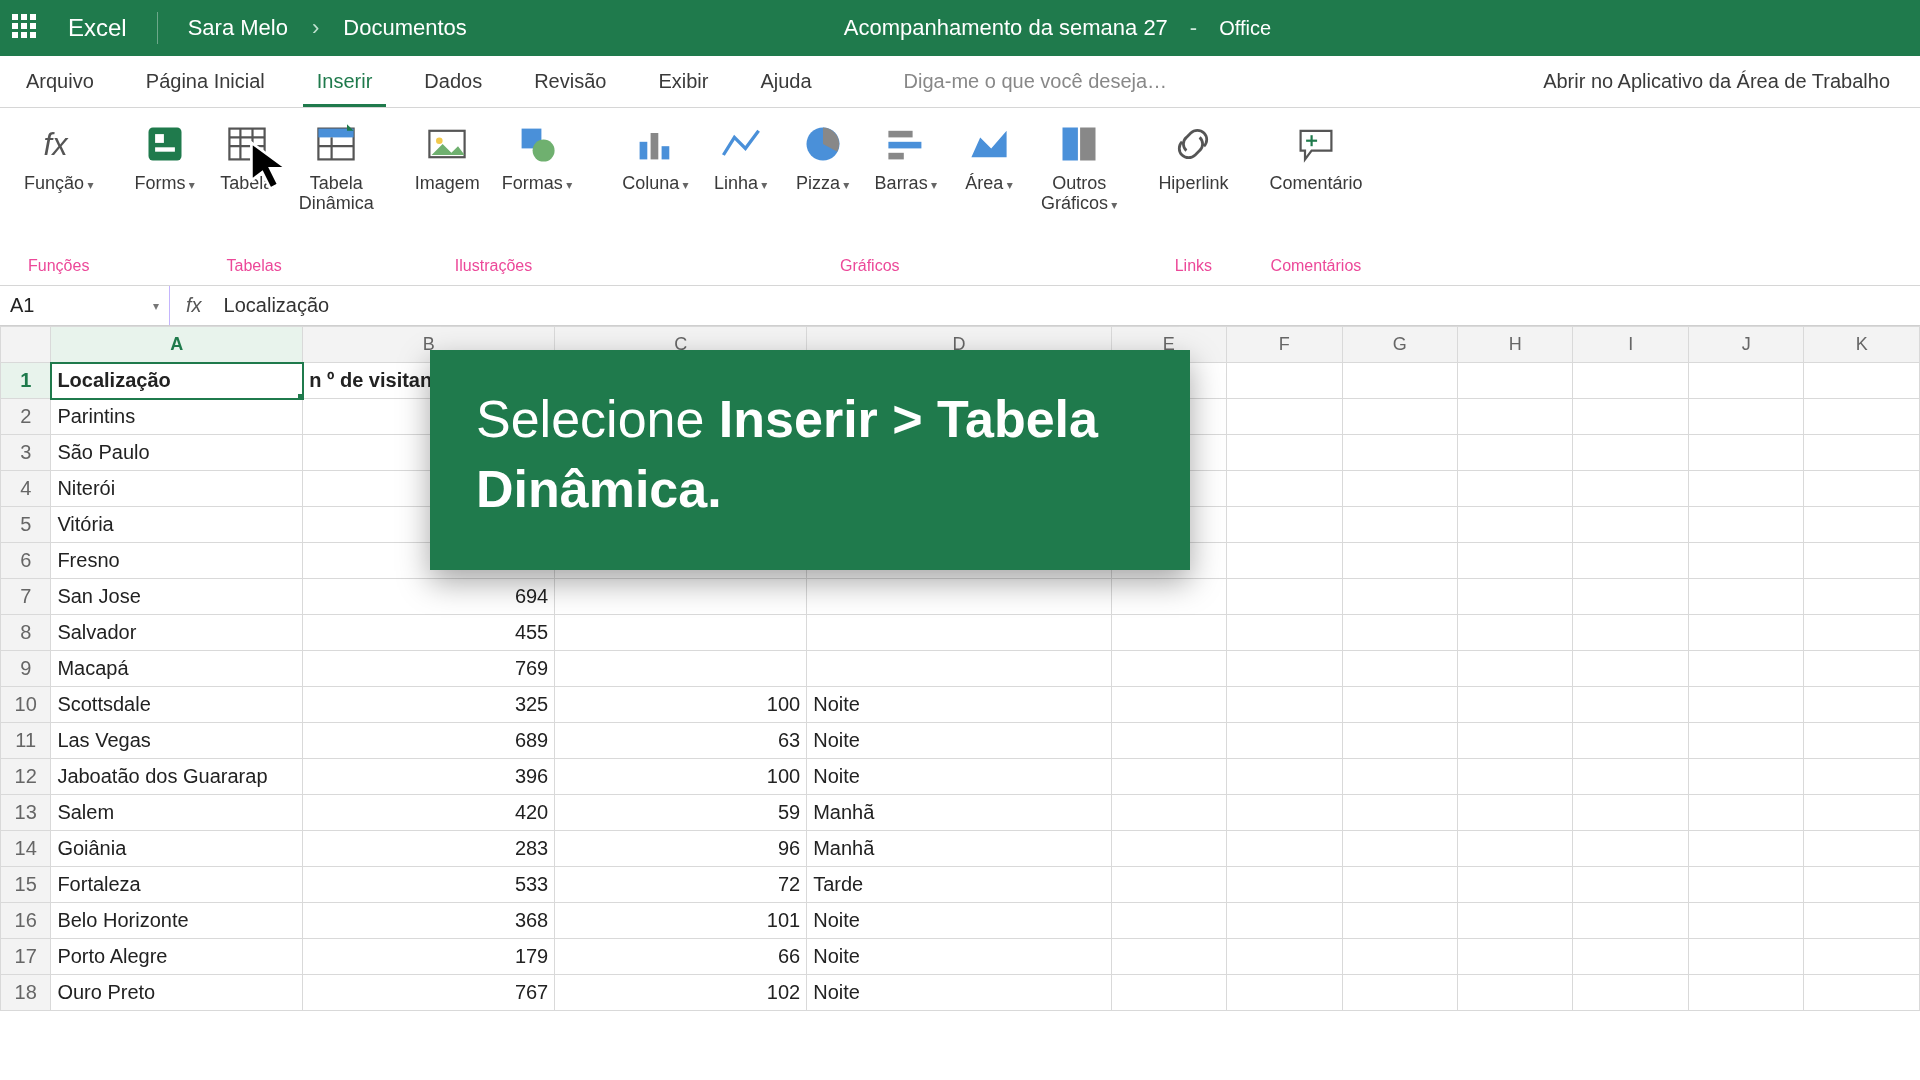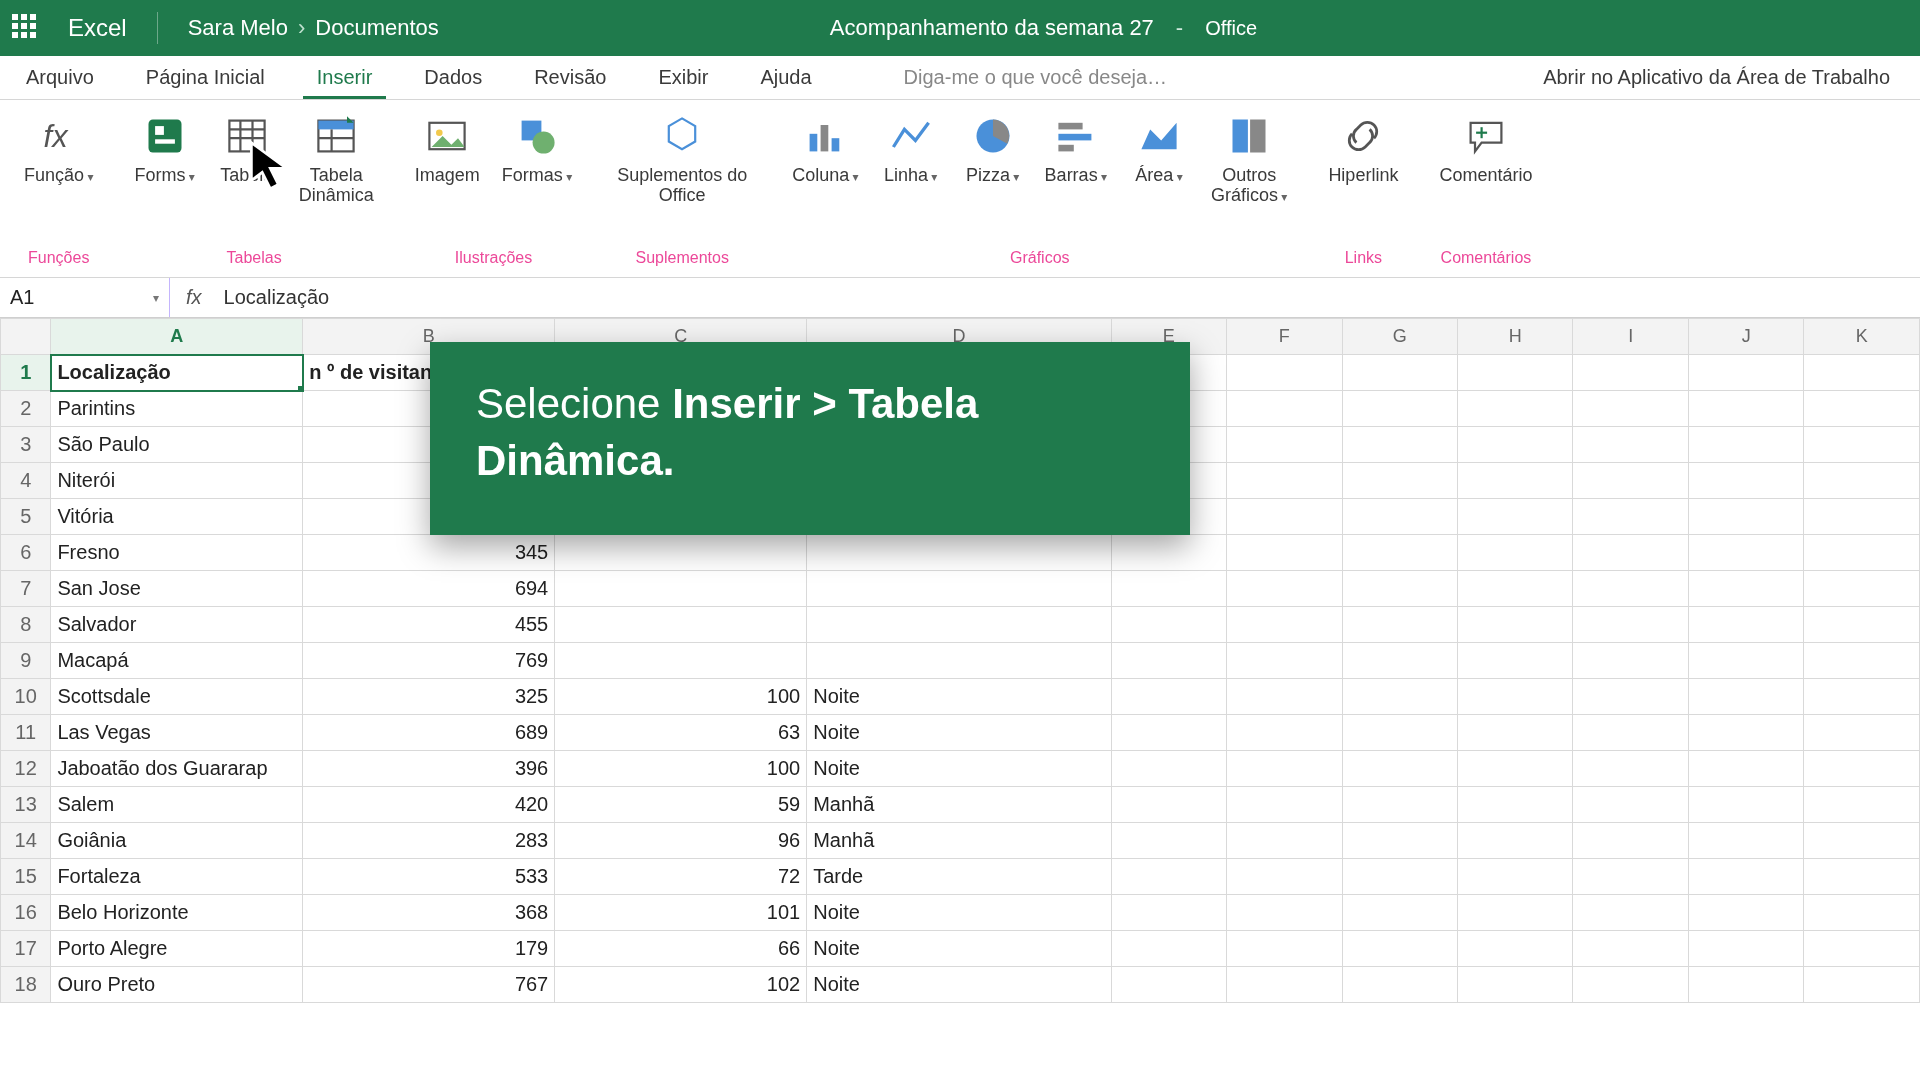--- a/index.html
+++ b/index.html
@@ -26,28 +26,28 @@
     width: 28px; height: 28px;
     display: grid;
     grid-template-columns: repeat(3,6px);
     grid-template-rows: repeat(3,6px);
     gap: 3px;
     cursor: pointer;
   }
   .waffle-icon span { background:#fff; width:6px; height:6px; }
   .app-name { font-size: 24px; font-weight: 400; margin-left: 8px; }
   .divider-v { width:1px; height:32px; background:rgba(255,255,255,0.35); margin:0 10px;}
-  .crumbs { font-size: 22px; font-weight:400; display:flex; align-items:center; gap:10px;}
+  .crumbs { font-size: 22px; font-weight:400; display:flex; align-items:center; gap:24px;}
   .crumb-caret { color:#bfe1cf; }
   .doc-title-wrap { flex:1; display:flex; justify-content:center; align-items:center; gap:22px; font-size:22px;}
   .doc-sep { color:#cfe8dc; font-size:22px;}
   .saved-label { font-size:20px; }
   
   .tabrow {
-    height: 44px;
+    height: 52px;
     display:flex;
     align-items:stretch;
     border-bottom:1px solid #d6d6d6;
     background:#fff;
     font-size:20px;
   }
   .tab {
     padding: 0 26px;
     display:flex; align-items:center;
     color:#3a3a3a;
@@ -168,21 +168,21 @@
   }
   th.colhdr.selA { background:#e8f3ec; color:#1f7a4c; font-weight:600;}
   
   .overlay {
     position:absolute;
     top:24px; left:430px;
     width:760px;
     padding:34px 46px 46px 46px;
     background:#1f7a4c;
     color:#fff;
-    font-size:42px;
+    font-size:52px;
     line-height:1.35;
     box-shadow:0 12px 30px rgba(0,0,0,0.35);
   }
   .overlay .bold { font-weight:700;}
   
   .cursor-arrow {
     position:absolute;
     top:140px; left:246px;
     width:54px; height:54px;
     pointer-events:none;
@@ -297,32 +297,20 @@
             <rect x="6" y="6" width="18" height="18" fill="#4a90d9"></rect>
             <circle cx="26" cy="26" r="10" fill="#6fb06f"></circle>
           </svg>
         <div class="label dd">Formas</div>
       </div>
     </div>
     <div class="glabel">Ilustrações</div>
   </div>
   <div class="rgroup-sep"></div>
 
-  <div class="rgroup">
-    <div class="items">
-      <div class="ritem" style="min-width:150px">
-        <svg class="ico" viewBox="0 0 40 40">
-            <polygon points="20,4 32,11 32,25 20,32 8,25 8,11" fill="none" stroke="#4a90d9" stroke-width="2"></polygon>
-          </svg>
-        <div class="label" style="white-space:pre-line">Suplementos do
-Office</div>
-      </div>
-    </div>
-    <div class="glabel">Suplementos</div>
-  </div>
   <div class="rgroup-sep"></div>
 
   <div class="rgroup">
     <div class="items">
       <div class="ritem">
         <svg class="ico" viewBox="0 0 40 40">
             <rect x="6" y="18" width="7" height="16" fill="#4a90d9"></rect>
             <rect x="16" y="10" width="7" height="24" fill="#888"></rect>
             <rect x="26" y="22" width="7" height="12" fill="#4a90d9"></rect>
           </svg>

